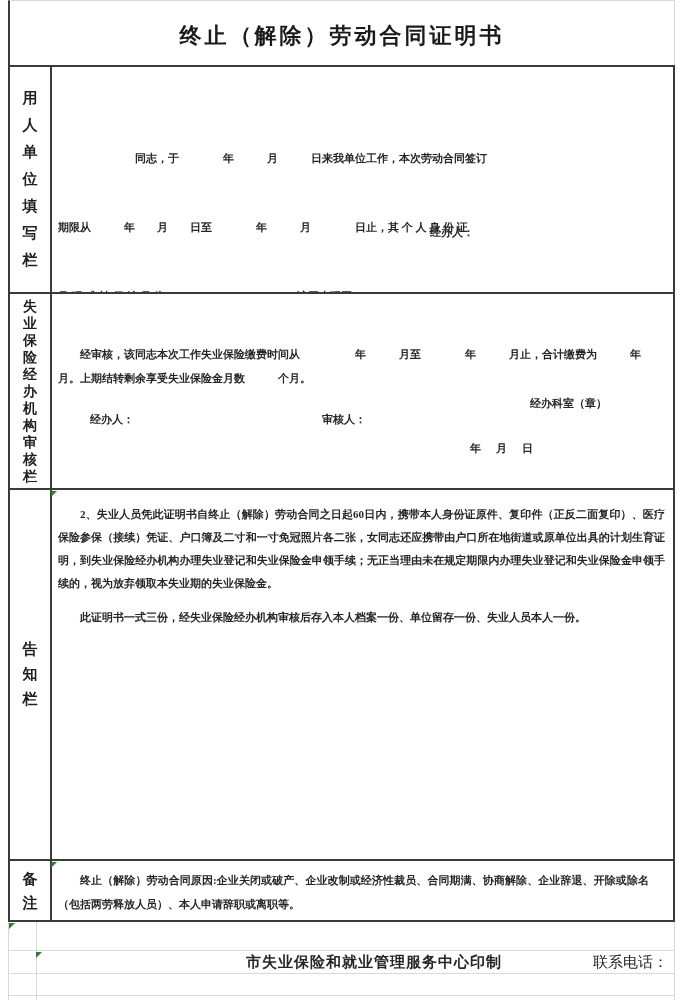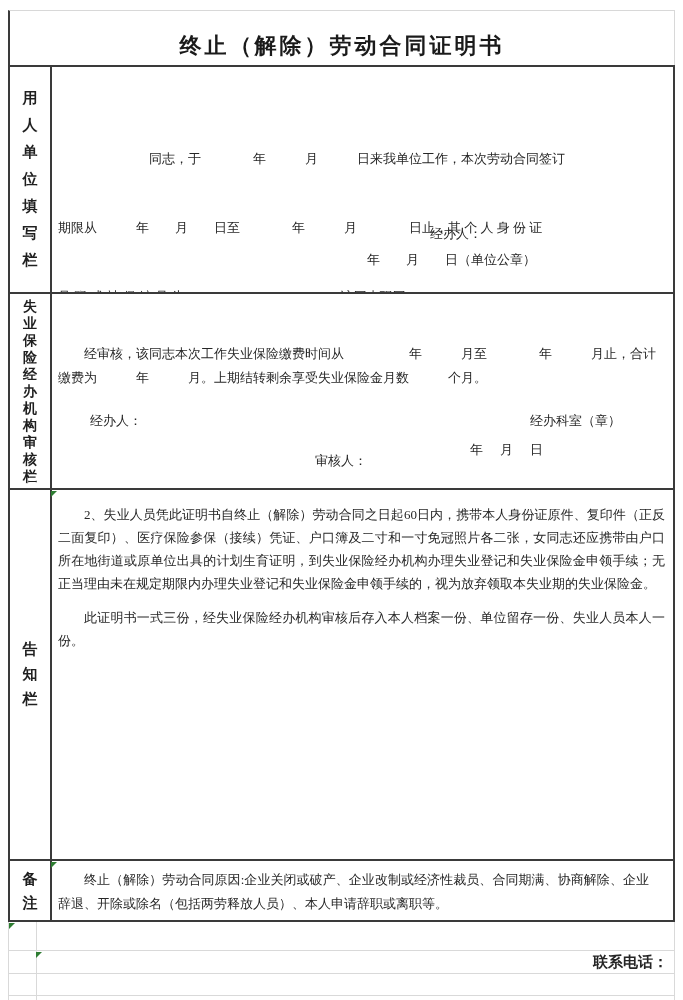--- a/index.html
+++ b/index.html
@@ -2,21 +2,21 @@
 <html><head>
 <meta charset="utf-8">
 <style>
   * { margin:0; padding:0; box-sizing:border-box; }
   html,body { background:#ffffff; }
   body { font-family:"Liberation Serif","DejaVu Serif",serif; color:#262626; }
   .page { position:relative; width:683px; height:1000px; background:#ffffff; overflow:hidden; }
 
   
   .title-cell {
-    position:absolute; left:8px; top:10px; width:667px; height:71px;
+    position:absolute; left:8px; top:0; width:667px; height:71px;
     border-left:2px solid #3a3a3a; border-top:1px solid #d8d8d8; border-right:1px solid #d8d8d8;
     display:flex; align-items:center; justify-content:center;
   }
   .title-text { font-size:22px; font-weight:bold; color:#1a1a1a; letter-spacing:3px; }
 
   
   .doc-table {
     position:absolute; left:8px; top:65px; width:667px; height:857px;
     border:2px solid #3a3a3a; display:flex; flex-direction:column;
   }
@@ -27,52 +27,52 @@
   .t-row.r4 { flex:1; border-bottom:none; }
   .label-cell {
     width:42px; border-right:2px solid #3a3a3a; flex:none;
     display:flex; align-items:center; justify-content:center;
     text-align:center; font-weight:bold; font-size:15px; white-space:pre-line; color:#1f1f1f;
   }
   .r1 .label-cell { line-height:27px; }
   .r2 .label-cell { font-size:14px; line-height:17px; }
   .r3 .label-cell { line-height:25px; }
   .r4 .label-cell { line-height:24px; }
-  .content-cell { flex:1; position:relative; font-weight:normal; font-size:13px; }
+  .content-cell { flex:1; position:relative; font-weight:bold; font-size:11px; }
 
   
   .fill-lines { padding:34px 8px 0 6px; line-height:23px; white-space:pre-wrap; }
   .fill-line { white-space:pre-wrap; }
   .s1-handler { position:absolute; left:378px; top:158px; }
   .s1-dateseal { position:absolute; left:315px; top:184px; }
 
   
   .s2-para { padding:48px 10px 0 6px; line-height:24px; white-space:pre-wrap; }
   .s2-handler { position:absolute; left:38px; top:118px; }
-  .s2-reviewer { position:absolute; left:263px; top:118px;margin-top:40px; }
-  .s2-office { position:absolute; left:478px; top:118px; }
+  .s2-reviewer { position:absolute; left:270px; top:118px; }
+  .s2-office { position:absolute; left:478px; top:102px; }
   .s2-date { position:absolute; left:418px; top:147px; letter-spacing:2px; }
 
   
   .notice-body { padding:13px 8px 0 6px; }
   .notice-body p { margin:0 0 11px 0; text-indent:2em; text-align:justify; line-height:23px; }
 
   
   .remark-body { padding:7px 24px 0 6px; }
   .remark-body p { text-indent:2em; text-align:justify; line-height:24px; }
 
   
   .bottom-grid { position:absolute; left:8px; top:922px; width:667px; height:78px;
     border-left:1px solid #d9d9d9; border-right:1px solid #d9d9d9; }
   .hline { position:absolute; left:0; width:100%; height:1px; background:#d9d9d9; }
   .hl1 { top:28px; } .hl2 { top:51px; } .hl3 { top:73px; }
   .vline { position:absolute; top:0; width:1px; height:100%; background:#d9d9d9; }
   .vl1 { left:27px; }
   .printed-by { position:absolute; left:237px; top:31px; font-weight:bold; font-size:15px; letter-spacing:1px; }
-  .contact { position:absolute; left:584px; top:31px; font-weight:bold; font-size:15px; }
+  .contact { position:absolute; left:584px; top:31px; font-weight:normal; font-size:15px; }
 
   
   .green-tri { position:absolute; width:0; height:0;
     border-top:6px solid #2e7d32; border-right:6px solid transparent; }
   .gt1 { left:51px; top:491px; }
   .gt2 { left:51px; top:862px; }
   .gt3 { left:9px;  top:923px; }
   .gt4 { left:36px; top:952px; }
 </style>
 </head>
@@ -96,21 +96,20 @@
 栏</div>
       <div class="content-cell">
         <div class="fill-lines">
           <div class="fill-line">　　　　　　　同志，于　　　　年　　　月　　　日来我单位工作，本次劳动合同签订</div>
           <div class="fill-line">期限从　　　年　　月　　日至　　　　年　　　月　　　　日止，其 个 人 身 份 证</div>
           <div class="fill-line">号 码 或 社 保 编 号 为　　　　　　　　　　　。该同志现因</div>
           
         </div>
 
         <div class="s1-handler">经办人：</div>
-        <div class="s1-dateseal">年　　月　　日（单位公章）</div>
       </div>
     </div>
 
     <div class="t-row r2">
       <div class="label-cell">失
 业
 保
 险
 经
 办
@@ -150,20 +149,21 @@
       </div>
     </div>
 
   </div>
 
   <div class="bottom-grid">
     <div class="hline hl1"></div>
     <div class="hline hl2"></div>
     <div class="hline hl3"></div>
     <div class="vline vl1"></div>
+    <div class="printed-by">市失业保险和就业管理服务中心印制</div>
     <div class="contact">联系电话：</div>
   </div>
 
   <div class="green-tri gt1"></div>
   <div class="green-tri gt2"></div>
   <div class="green-tri gt3"></div>
   <div class="green-tri gt4"></div>
 
 </div>
 

